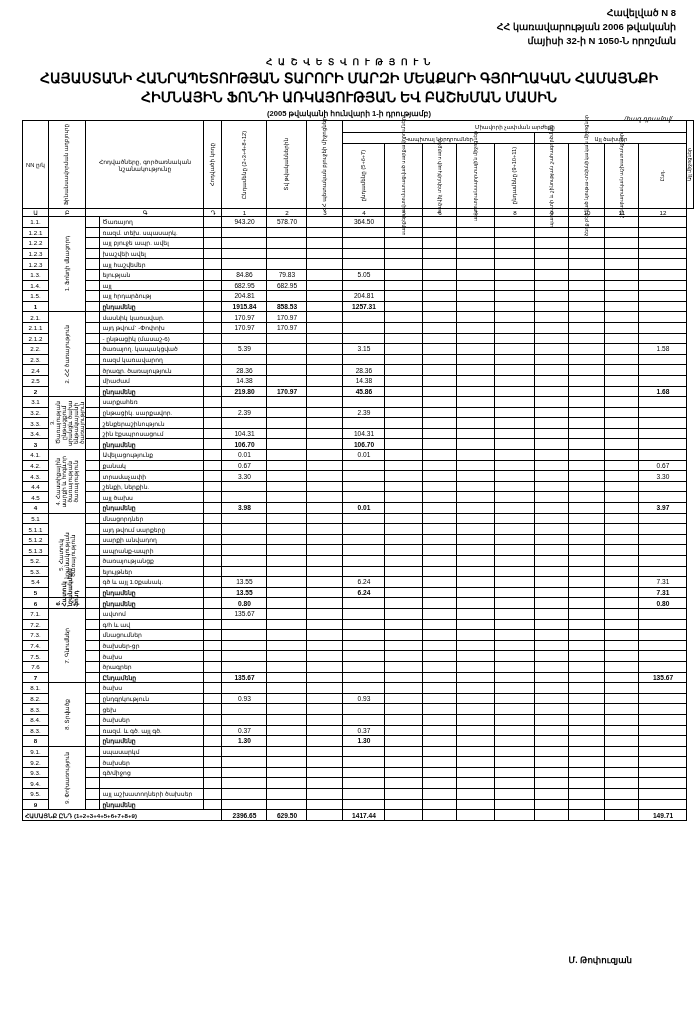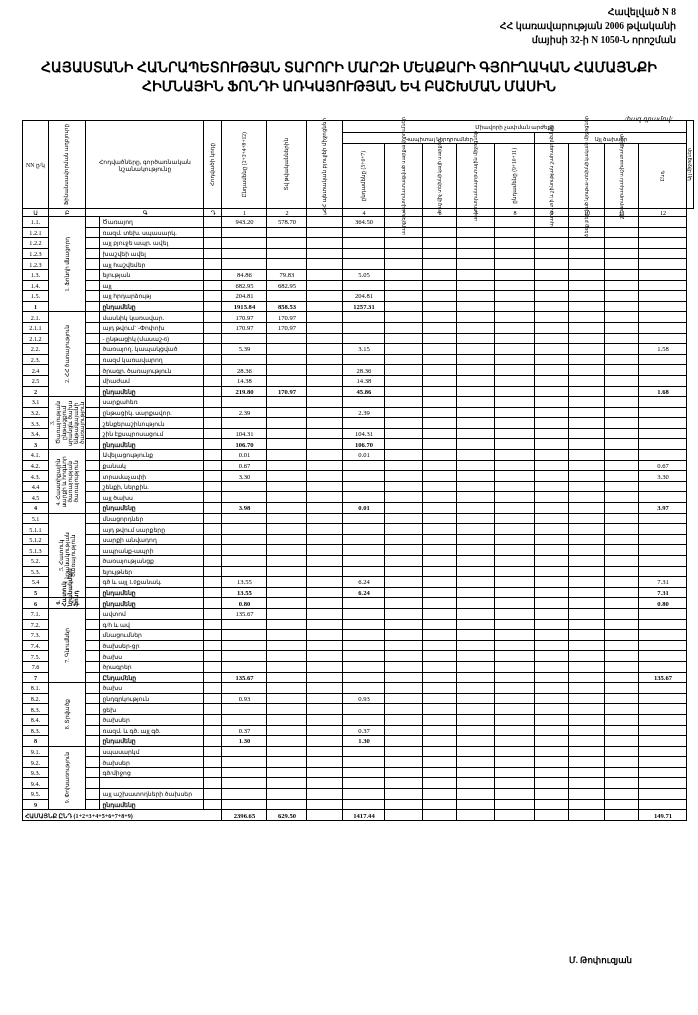--- a/index.html
+++ b/index.html
@@ -1,17 +1,17 @@
 <!DOCTYPE html>
 <html><head>
 <meta charset="utf-8">
 <style>
   html,body{margin:0;padding:0;background:#fff;}
   body{width:698px;height:1015px;font-family:"Liberation Sans",sans-serif;color:#000;position:relative;}
-  .page{position:relative;width:698px;height:1015px;overflow:hidden;font-family:Liberation Serif, serif;}
+  .page{position:relative;width:698px;height:1015px;overflow:hidden;}
 
   .hdr{position:absolute;right:22px;top:6px;text-align:right;font-size:9.5px;font-weight:bold;line-height:1.45;}
 
   .title-block{position:absolute;left:0;right:0;top:57px;text-align:center;}
   .t1{font-size:9px;font-weight:bold;letter-spacing:1.6px;}
   .t2{font-size:14px;font-weight:bold;line-height:1.35;margin-top:2px;padding:0 26px;}
   .t3{font-size:7.6px;font-weight:bold;margin-top:2px;}
   .t4{font-size:6.6px;font-style:italic;position:absolute;right:26px;top:58px;}
 
   table{position:absolute;left:22px;top:120px;border-collapse:collapse;table-layout:fixed;}
@@ -45,21 +45,23 @@
 
 <div class="page">
 
   <div class="hdr">
     <div>Հավելված N 8</div>
     <div>ՀՀ կառավարության 2006 թվականի</div>
     <div>մայիսի 32-ի N 1050-Ն որոշման</div>
   </div>
 
   <div class="title-block">
+    <div class="t1">Հ Ա Շ Վ Ե Տ Վ Ո Ւ Թ Յ Ո Ւ Ն</div>
     <div class="t2">ՀԱՅԱՍՏԱՆԻ ՀԱՆՐԱՊԵՏՈՒԹՅԱՆ ՏԱՐՈՐԻ ՄԱՐԶԻ ՄԵԱՔԱՐԻ ԳՅՈՒՂԱԿԱՆ ՀԱՄԱՅՆՔԻ ՀԻՄՆԱՅԻՆ ՖՈՆԴԻ ԱՌԿԱՅՈՒԹՅԱՆ ԵՎ ԲԱՇԽՄԱՆ ՄԱՍԻՆ</div>
+    <div class="t3">(2005 թվականի հունվարի 1-ի դրությամբ)</div>
     <div class="t4">/հազ.դրամով/</div>
   </div>
 
   <table>
     <colgroup>
       <col style="width:26px">
         <col style="width:22px">
         <col style="width:14px">
       <col style="width:104px">
         <col style="width:18px">

